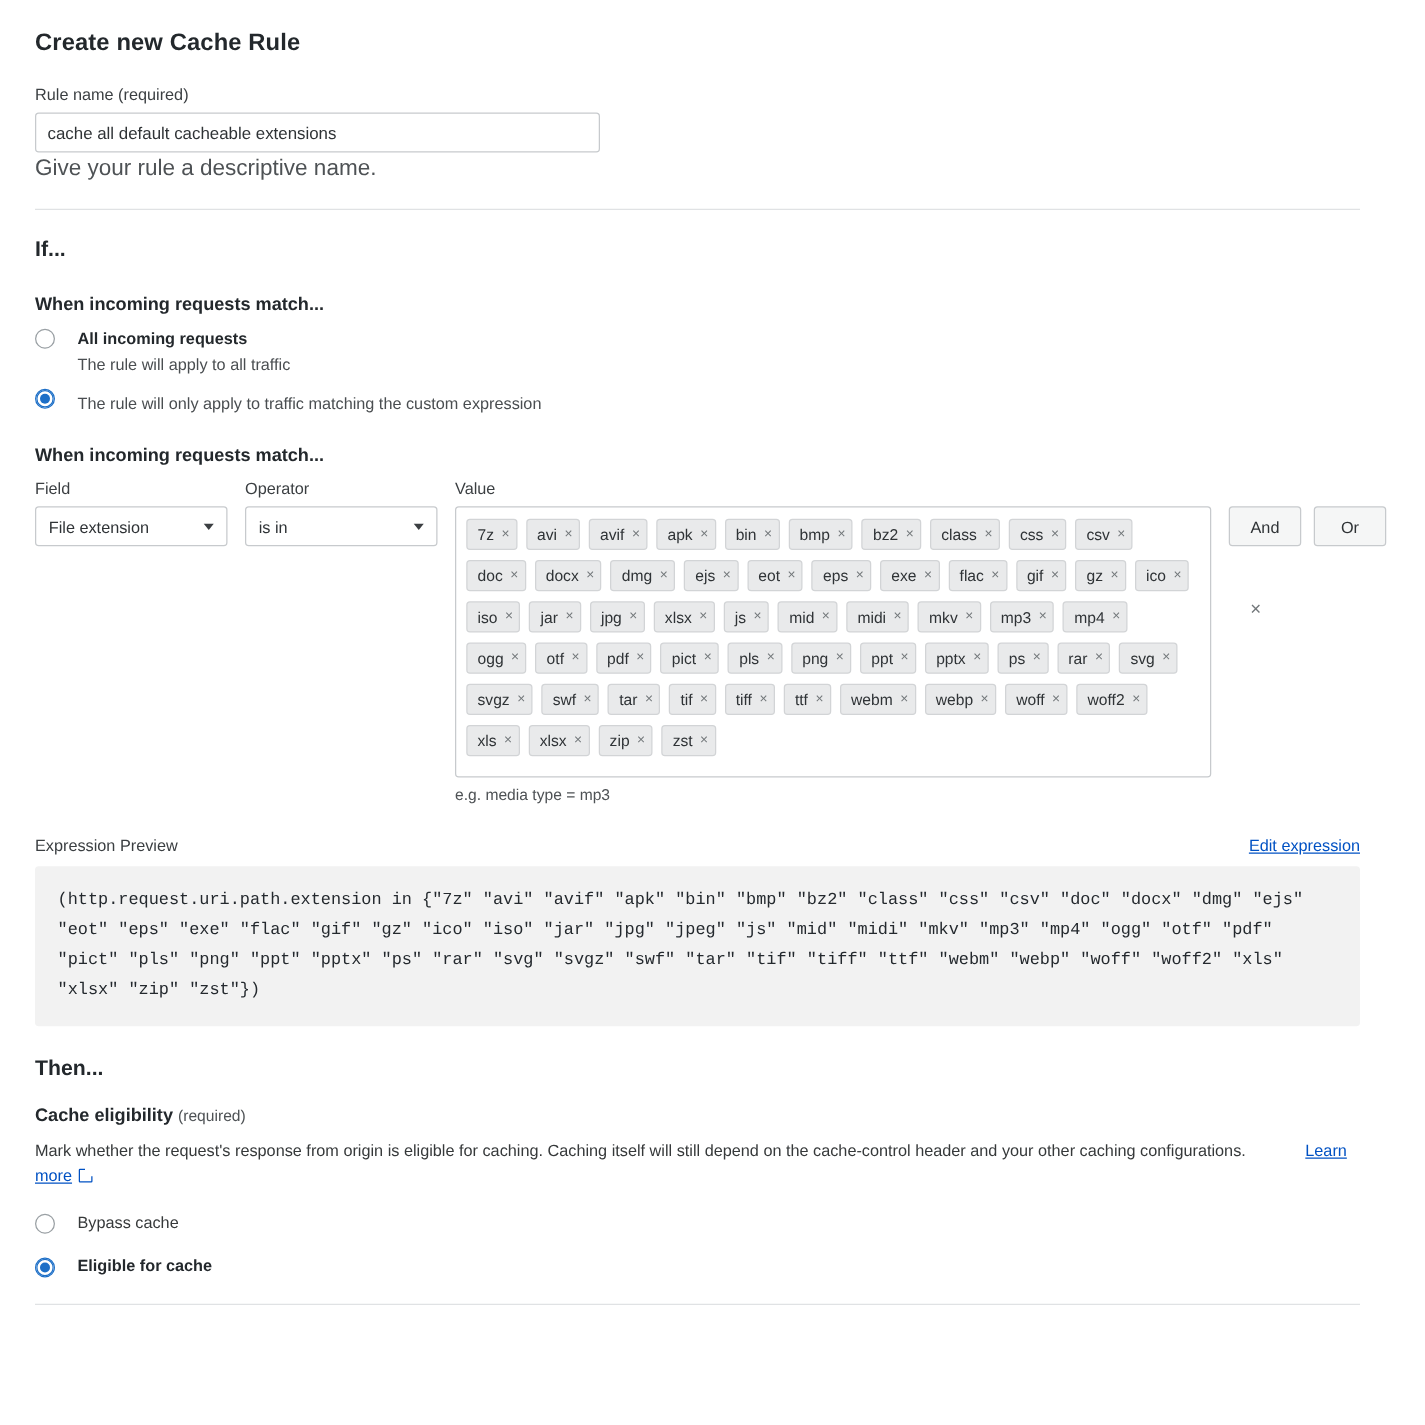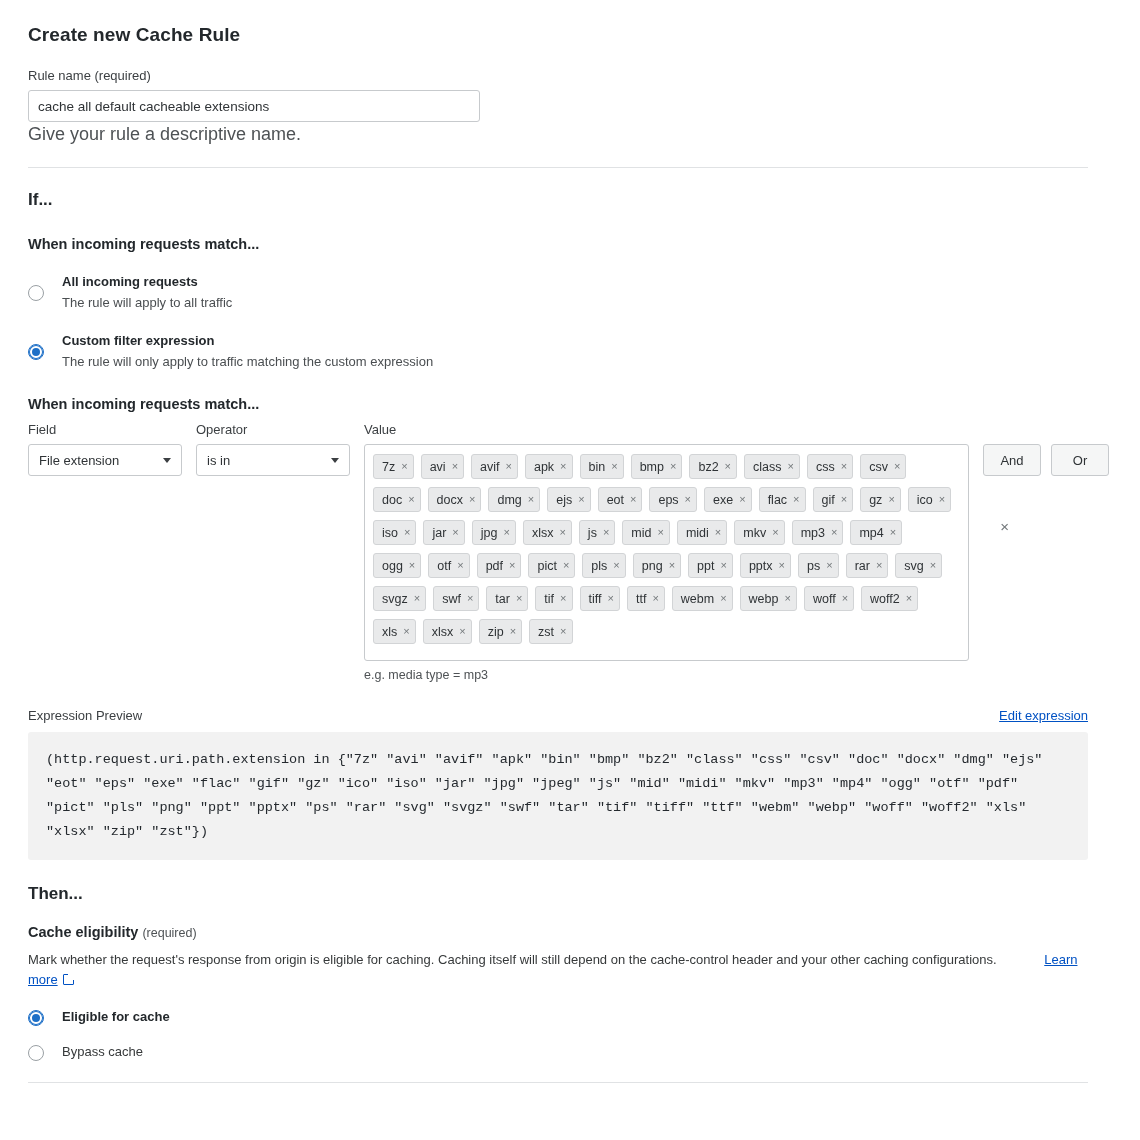--- a/index.html
+++ b/index.html
@@ -61,22 +61,22 @@
     margin: 22px 0 0 0;
   }
   .sub-heading {
     font-size: 14.5px;
     font-weight: bold;
     color: #23282c;
     margin: 26px 0 0 0;
   }
   .radio-row {
     display: flex;
-    align-items: center;
-    margin-top: 21px;
+    align-items: flex-start;
+    margin-top: 10px;
   }
   .radio {
     width: 16px; height: 16px;
     border-radius: 50%;
     border: 1px solid #9aa0a4;
     background: #fff;
     margin-right: 18px;
     flex: none;
     position: relative;
     top: 1px;
@@ -325,21 +325,20 @@
     <div class="radio"></div>
     <div class="radio-text">
       <div class="r-title">All incoming requests</div>
       <div class="r-desc">The rule will apply to all traffic</div>
     </div>
   </div>
 
   <div class="radio-row">
     <div class="radio checked"></div>
     <div class="radio-text">
-      <div class="r-title">Custom filter expression</div>
       <div class="r-desc">The rule will only apply to traffic matching the custom expression</div>
     </div>
   </div>
 
   <div class="sub-heading">When incoming requests match...</div>
 
   <div class="builder">
 
     <div class="col">
       <div class="col-label">Field</div>
@@ -606,28 +605,28 @@
 
   <div class="ce-row">
     <b>Cache eligibility</b><span class="ce-req">(required)</span>
   </div>
 
   <div class="desc-para">
     <span>Mark whether the request's response from origin is eligible for caching. Caching itself will still depend on the cache-control header and your other caching configurations. </span><a class="link" href="#">Learn more</a><span class="ext-icon"></span>
   </div>
 
   <div class="small-radio-row">
+    <div class="radio"></div>
+    <div class="radio-text">
+      <div class="r-plain">Bypass cache</div>
+    </div>
+  </div>
+
+  <div class="small-radio-row">
     <div class="radio checked"></div>
     <div class="radio-text">
       <div class="r-title">Eligible for cache</div>
     </div>
   </div>
 
-  <div class="small-radio-row">
-    <div class="radio"></div>
-    <div class="radio-text">
-      <div class="r-plain">Bypass cache</div>
-    </div>
-  </div>
-
   <hr class="bottom-rule">
 
 </div>
 
 </body></html>

